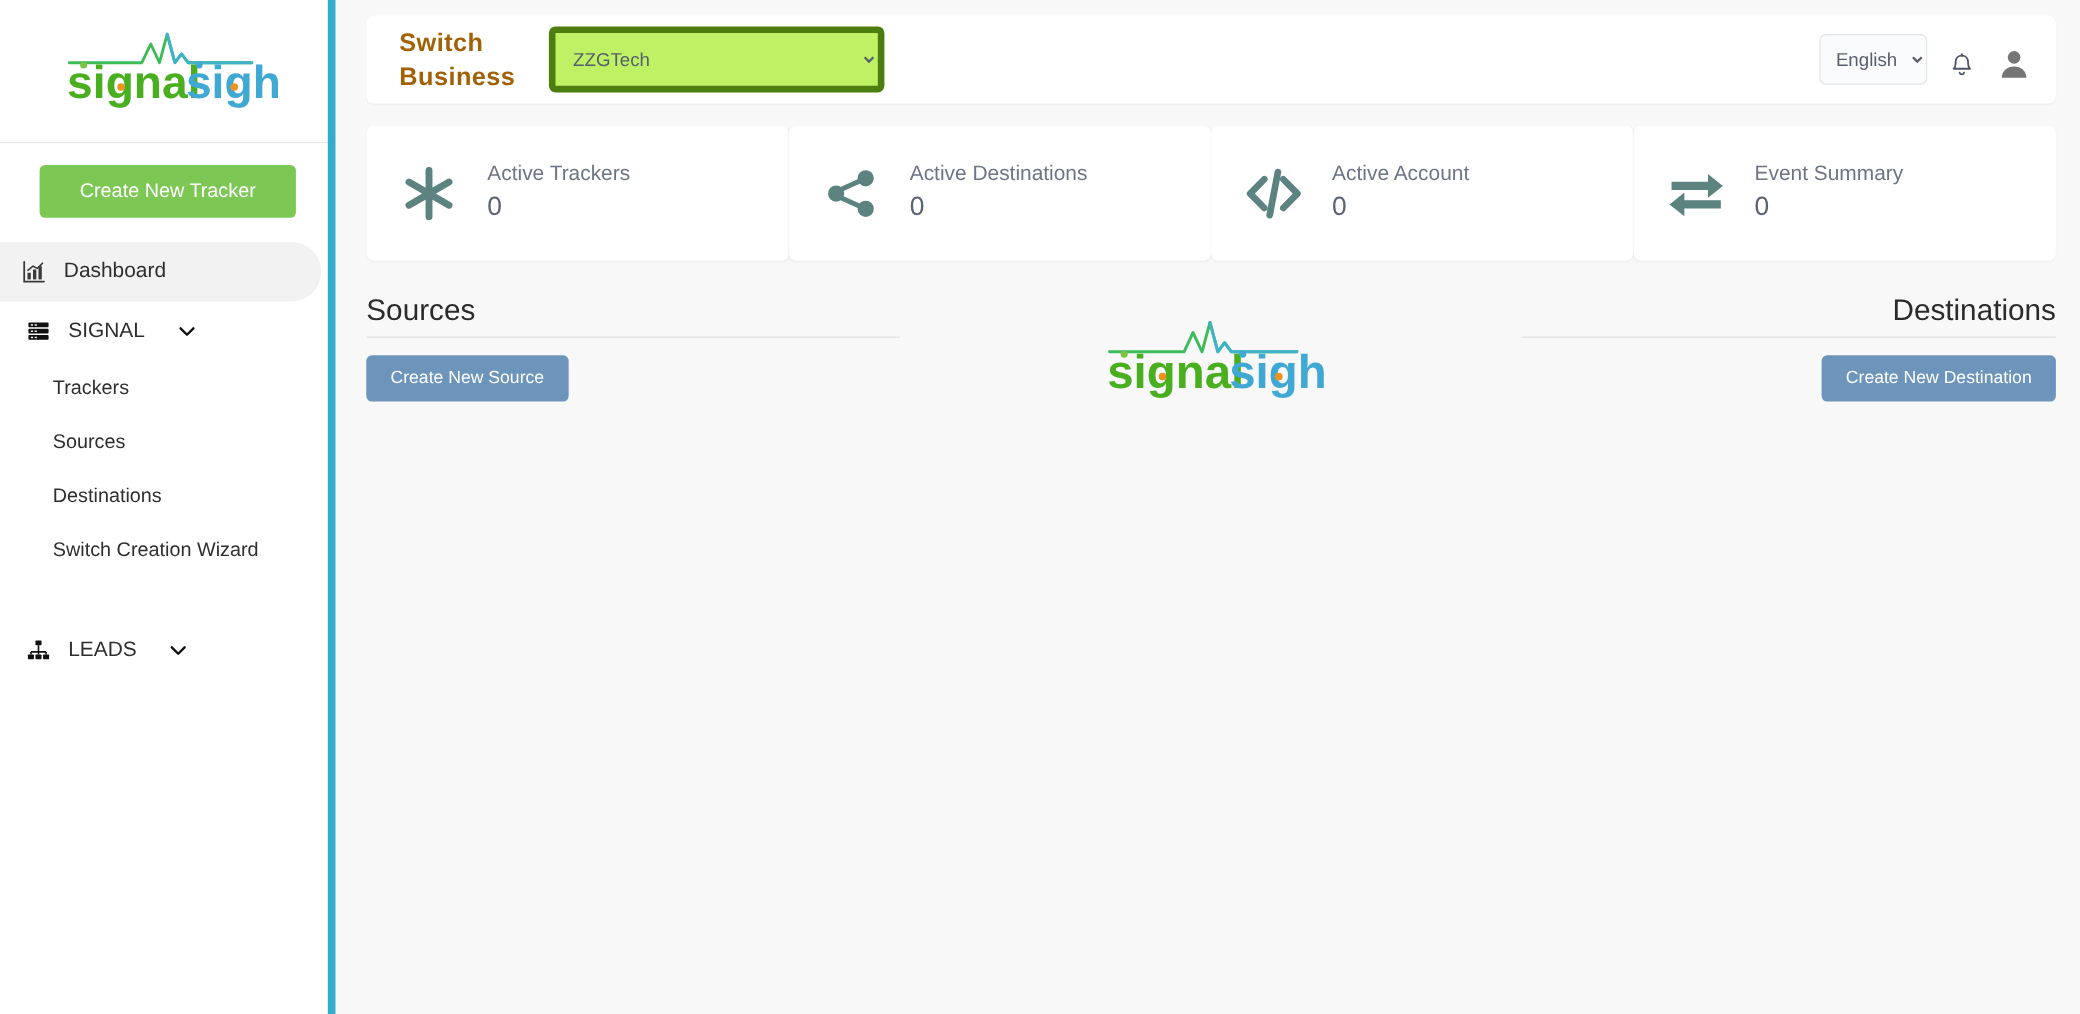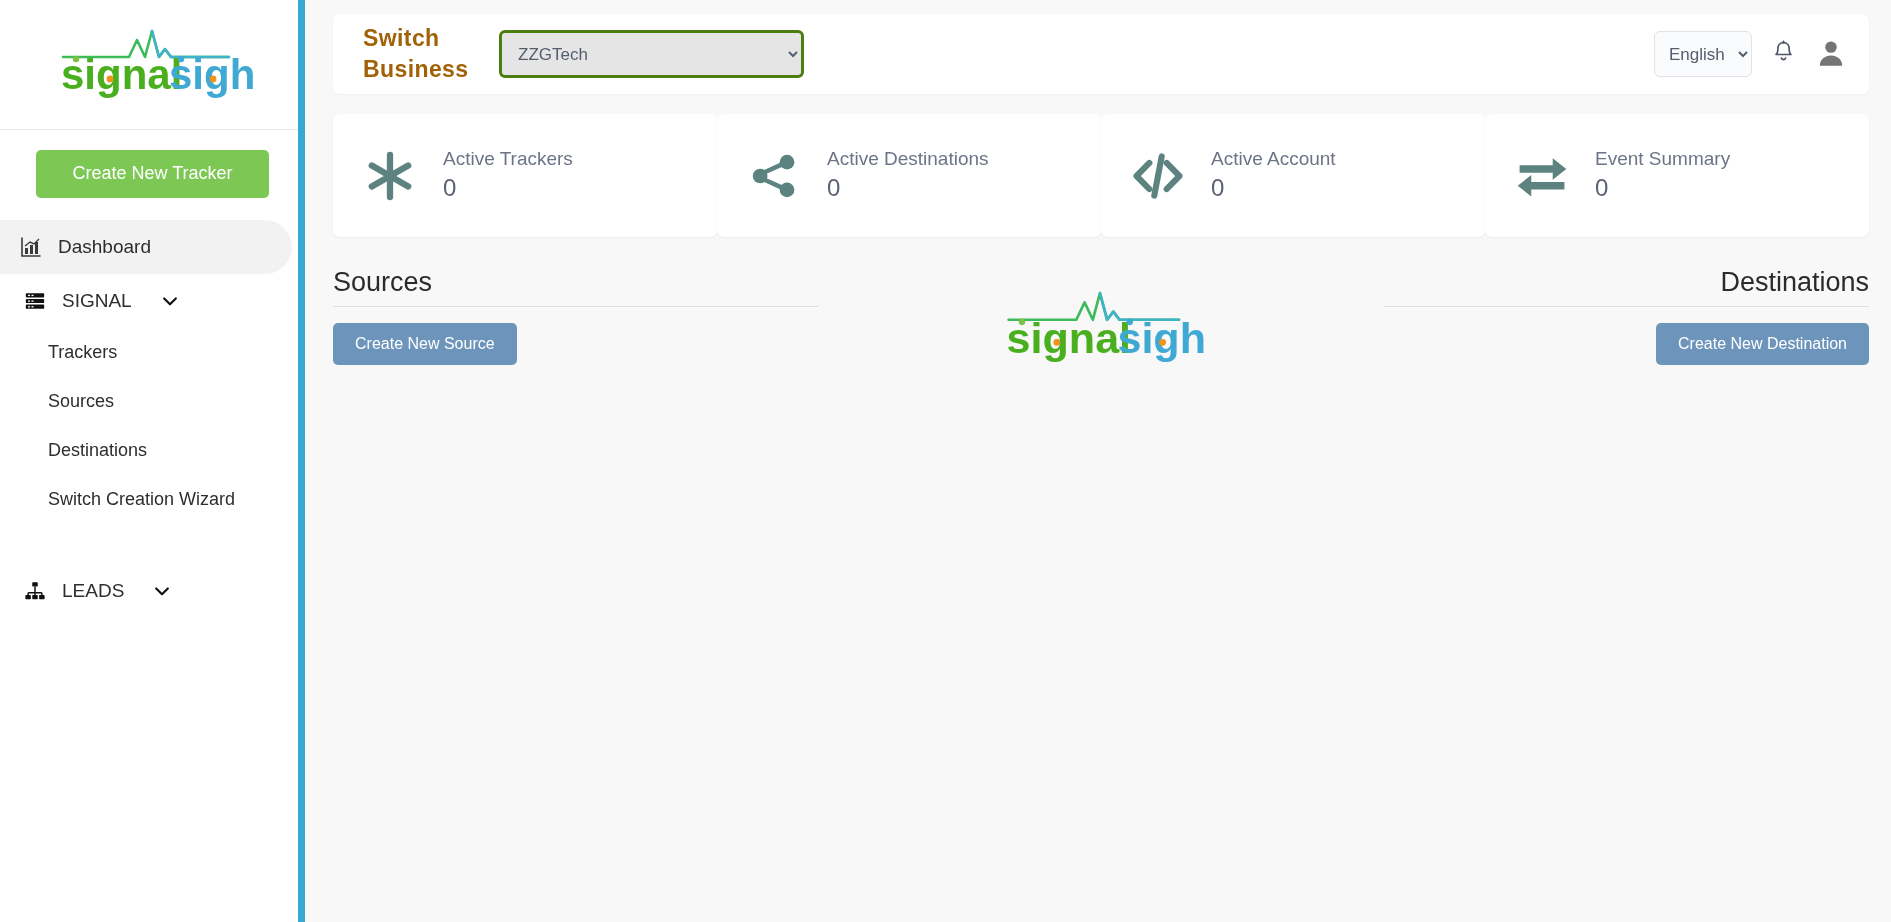--- a/index.html
+++ b/index.html
@@ -128,35 +128,35 @@
     font-size: 23px;
     font-weight: bold;
     color: #a16207;
     line-height: 1.35;
     letter-spacing: 0.4px;
     width: 120px;
     flex-shrink: 0;
   }
   .biz-select {
     width: 305px;
-    height: 48px;
-    border: 3px solid #4d7c0f;
+    height: 60px;
+    border: 6px solid #4d7c0f;
     border-radius: 6px;
-    background: #e5e5e5;
+    background: #bef264;
     font-size: 17px;
     color: #555e6d;
     padding: 0 12px;
     font-family: "Liberation Sans", sans-serif;
     margin-left: 16px;
     cursor: pointer;
   }
   .topbar-right {
     margin-left: auto;
     display: flex;
-    align-items: center;
+    align-items: flex-end;
     gap: 18px;
   }
   .lang-select {
     height: 46px;
     border: 1px solid #dfe3e8;
     border-radius: 6px;
     background: #fafbfc;
     font-size: 17px;
     color: #555e6d;
     padding: 0 10px;

